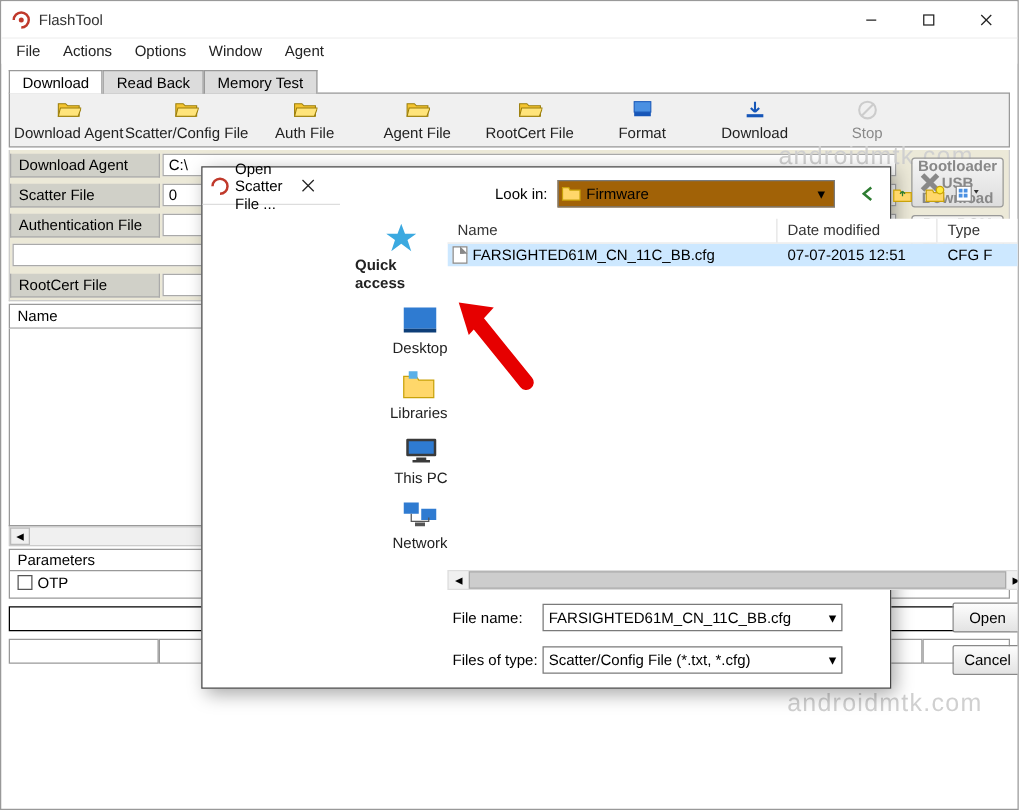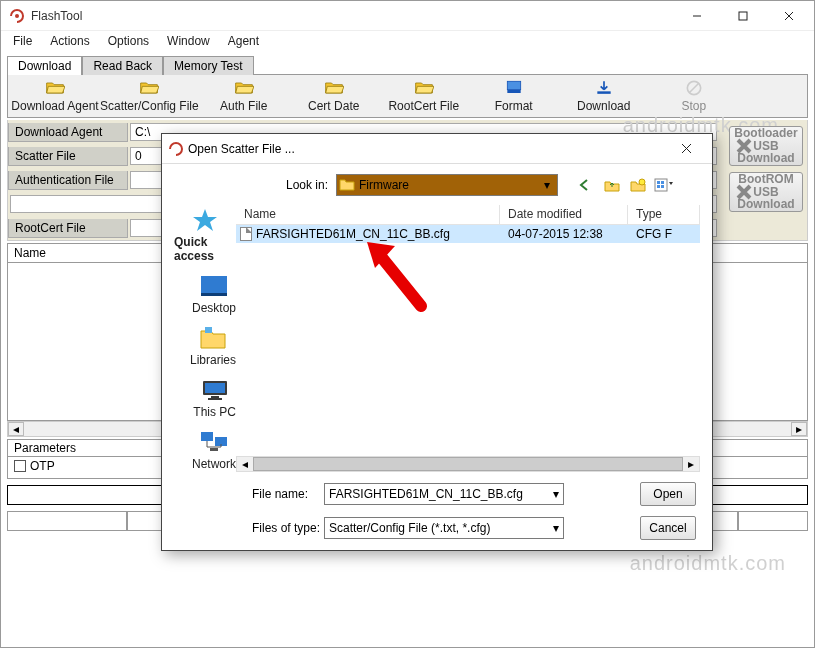--- a/index.html
+++ b/index.html
@@ -34,21 +34,21 @@
 .params-head { padding: 1px 6px; border-bottom: 1px solid #999; }
 .params-body { padding: 2px 6px; display:flex; align-items:center; gap:4px;}
 .checkbox { width:12px; height:12px; border:1px solid #555; display:inline-block;}
 .watermark { position: absolute; right: 28px; color: #d0d0d0; font-size: 20px; font-family: Arial; letter-spacing:1px; pointer-events:none;}
 .progress { border:1px solid #000; margin: 6px; height: 20px; display:flex; align-items:center; justify-content:center; color:#444;}
 .statusbar { display:flex; margin: 2px 6px 6px 6px; }
 .status-cell { border:1px solid #999; padding: 2px 12px; min-width:70px; text-align:center; }
 .status-cell.wide { flex:1; }
 
 .overlay { position:absolute; left:0; top:0; right:0; bottom:0; }
-.dialog { position:absolute; left:160px; top:132px; width:552px; height:418px; background:#fff; border:1px solid #444; box-shadow: 4px 4px 14px rgba(0,0,0,.35); display:flex; flex-direction:column;}
+.dialog { position:absolute; left:160px; top:132px; width:552px; height:418px; background:#fff; border:1px solid #444; box-shadow: 4px 4px 14px rgba(0,0,0,.35); display:flex; flex-direction:row;}
 .dlg-title { height:30px; display:flex; align-items:center; padding:0 6px; border-bottom:1px solid #ddd;}
 .dlg-title .t { flex:1; padding-left:4px;}
 .dlg-close { width:40px; height:28px; display:flex; align-items:center; justify-content:center;}
 .dlg-body { flex:1; display:flex; flex-direction:column; padding: 6px 12px;}
 .lookin-row { display:flex; align-items:center; gap:8px; padding: 4px 4px 8px 64px;}
 .lookin-row label{ width:50px; text-align:right;margin-left:40px;}
 .lookin-combo { border:1px solid #7a7a7a; height:22px; display:flex; align-items:center; padding:0 2px; width:222px; background:#a16207;}
 .lookin-combo .folder-ico{ width:16px; height:16px; margin-right:4px;}
 .lookin-combo .dd { margin-left:auto; width:16px; text-align:center;}
 .nav-icons { display:flex; gap:6px; margin-left:10px;}
@@ -145,21 +145,21 @@
         <path d="M2 4h7l2 2h11v10H2z" fill="#f4c430" stroke="#9a7d0a"></path>
         <path d="M4 8h20l-3 8H2z" fill="#ffe47a" stroke="#9a7d0a"></path>
       </svg>
     <span>Auth File</span>
   </div>
   <div class="tool-item">
     <svg class="tool-icon" viewBox="0 0 24 20">
         <path d="M2 4h7l2 2h11v10H2z" fill="#f4c430" stroke="#9a7d0a"></path>
         <path d="M4 8h20l-3 8H2z" fill="#ffe47a" stroke="#9a7d0a"></path>
       </svg>
-    <span>Cert Date</span>
+    <span>Agent File</span>
   </div>
   <div class="tool-item">
     <svg class="tool-icon" viewBox="0 0 24 20">
         <path d="M2 4h7l2 2h11v10H2z" fill="#f4c430" stroke="#9a7d0a"></path>
         <path d="M4 8h20l-3 8H2z" fill="#ffe47a" stroke="#9a7d0a"></path>
       </svg>
     <span>RootCert File</span>
   </div>
   <div class="tool-item">
     <svg class="tool-icon" viewBox="0 0 24 20">
@@ -356,21 +356,21 @@
             <div class="col c1">Name</div>
             <div class="col c2">Date modified</div>
             <div class="col c3">Type</div>
           </div>
           <div class="dlg-rows">
             <div class="row-item sel">
               <div class="c1">
                   <span class="file-ico"></span>
                   <span>FARSIGHTED61M_CN_11C_BB.cfg</span>
                 </div>
-              <div class="c2">04-07-2015 12:38</div>
+              <div class="c2">07-07-2015 12:51</div>
               <div class="c3">CFG F</div>
             </div>
           </div>
           <div class="dlg-hscroll">
             <div class="arrow">◂</div>
             <div class="thumb"></div>
             <div style="flex:1"></div>
             <div class="arrow">▸</div>
           </div>
         </div>

